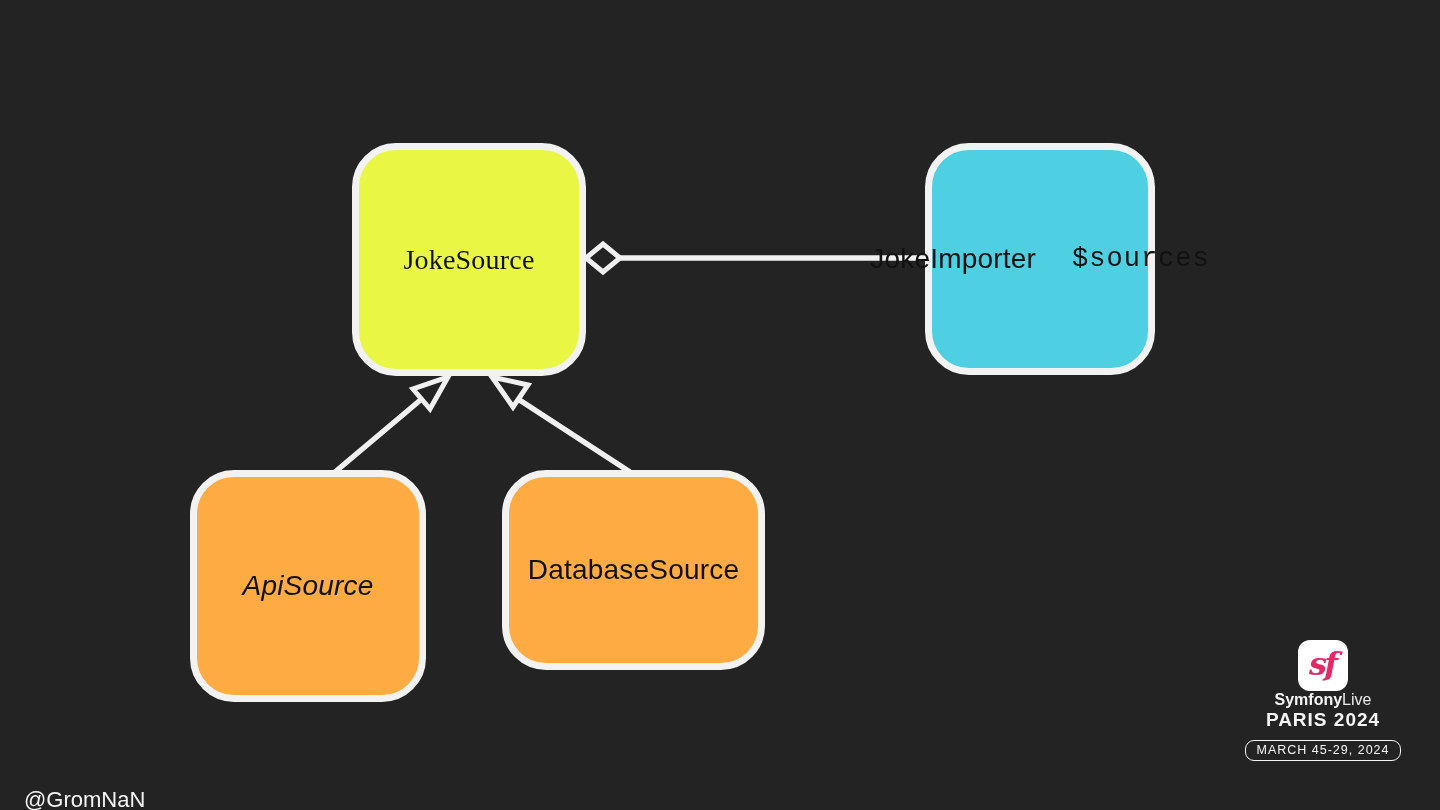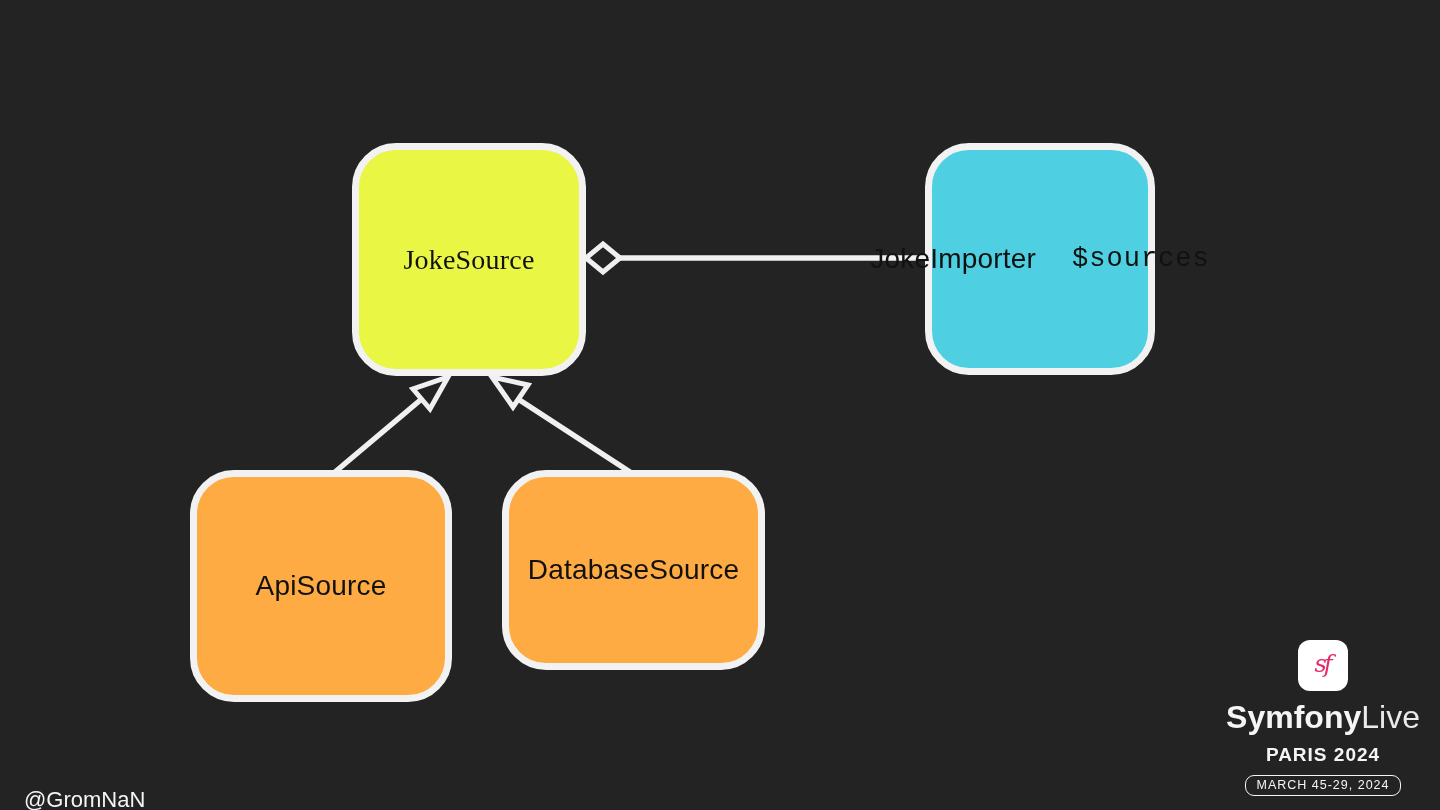--- a/index.html
+++ b/index.html
@@ -48,21 +48,21 @@
     color: var(--text-dark, #111);
     font-size: 28px;
     letter-spacing: 0.2px;
   }
   .node-yellow  { background: var(--node-yellow, #e9f644); font-family: Liberation Serif, serif; }
   .node-cyan    { background: var(--node-cyan, #4ed0e2); }
   .node-orange  { background: var(--node-orange, #fdab42); }
 
   #node-joke-source      { left: 352px; top: 143px; width: 234px; height: 233px; }
   #node-joke-importer    { left: 925px; top: 143px; width: 230px; height: 232px; }
-  #node-api-source       { left: 190px; top: 470px; width: 262px; height: 232px; }
+  #node-api-source       { left: 190px; top: 470px; width: 236px; height: 232px; font-style: italic; }
   #node-database-source  { left: 502px; top: 470px; width: 263px; height: 200px; }
 
   .node-property {
     font-family: "Liberation Mono", monospace;
     font-size: 27px;
     letter-spacing: 1px;
     text-align: center;
   }
 
   .author-handle {
@@ -89,40 +89,40 @@
     height: 51px;
     background: #ffffff;
     border-radius: 12px;
     display: flex;
     align-items: center;
     justify-content: center;
   }
   .sf-badge span {
     font-family: "DejaVu Serif", serif;
     font-style: italic;
-    font-weight: normal;
-    font-size: 24px;
+    font-weight: bold;
+    font-size: 32px;
     letter-spacing: -3px;
     color: var(--symfony-pink, #e32a66);
     transform: translate(-1px, -2px);
   }
   .logo-wordmark {
-    margin-top: 8px;
-    font-size: 32px;
+    margin-top: 0;
+    font-size: 16px;
     font-weight: 600;
     white-space: nowrap;
     letter-spacing: 0px;
     text-align: right;
   }
   .logo-wordmark .light {
     font-weight: 300;
     opacity: 0.95;
   }
   .logo-event {
-    margin-top: 8px;
+    margin-top: 0;
     font-size: 19px;
     font-weight: 700;
     letter-spacing: 1px;
     white-space: nowrap;
   }
   .logo-dates {
     margin-top: 9px;
     font-size: 12.5px;
     letter-spacing: 1px;
     border: 1.5px solid var(--text-light, #f5f5f5);

